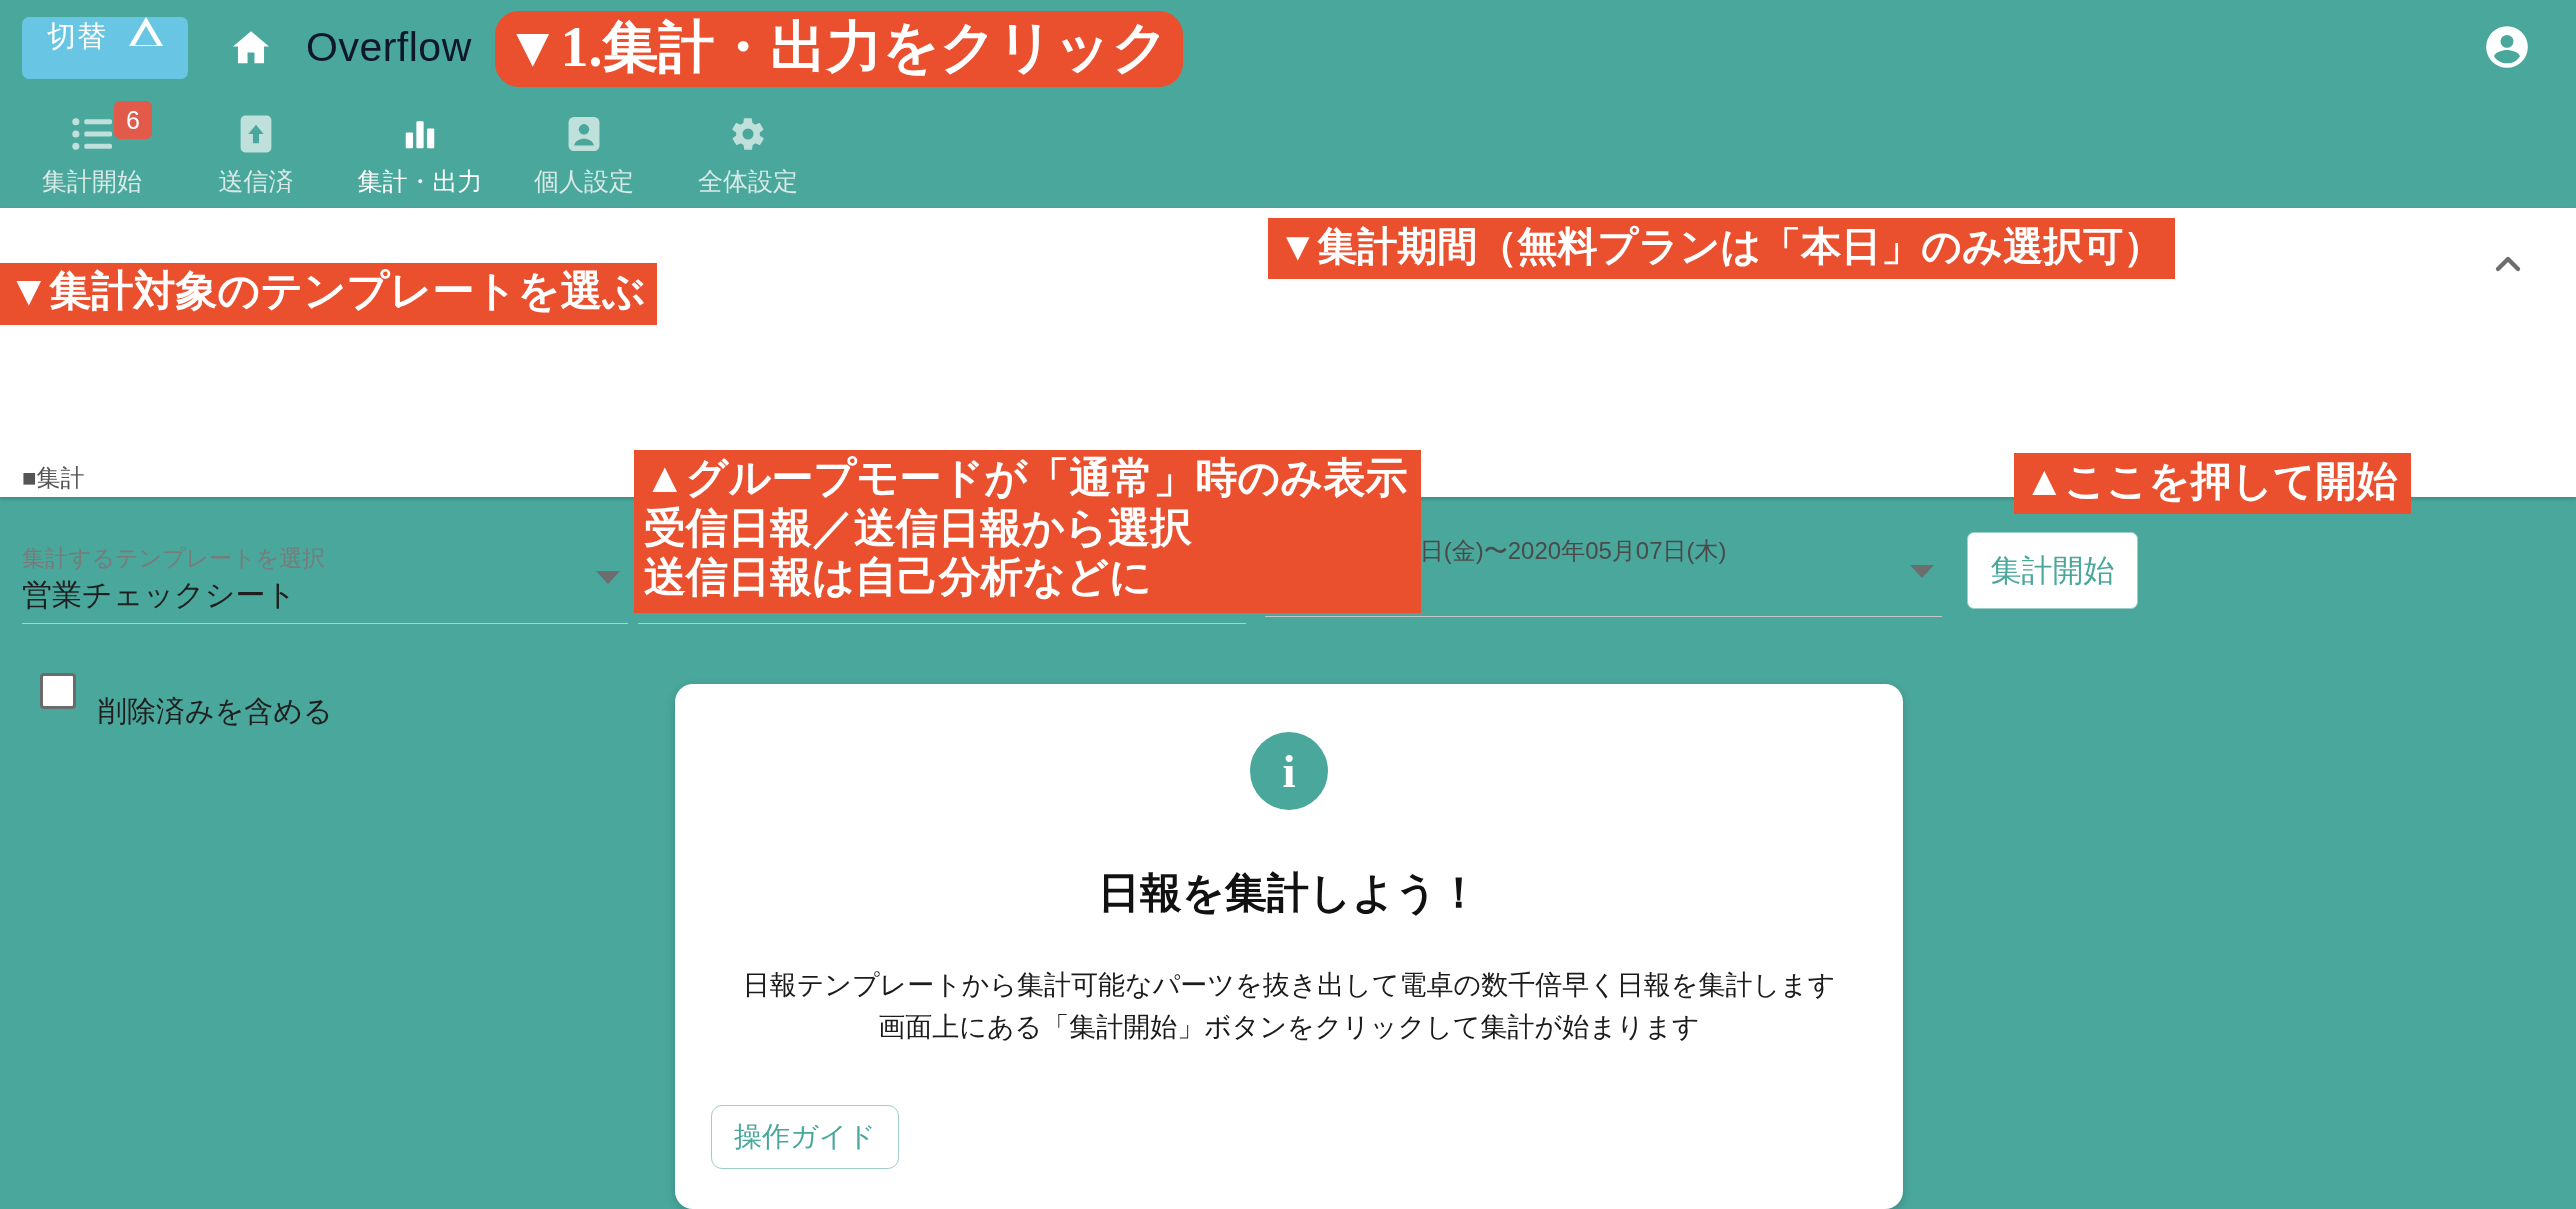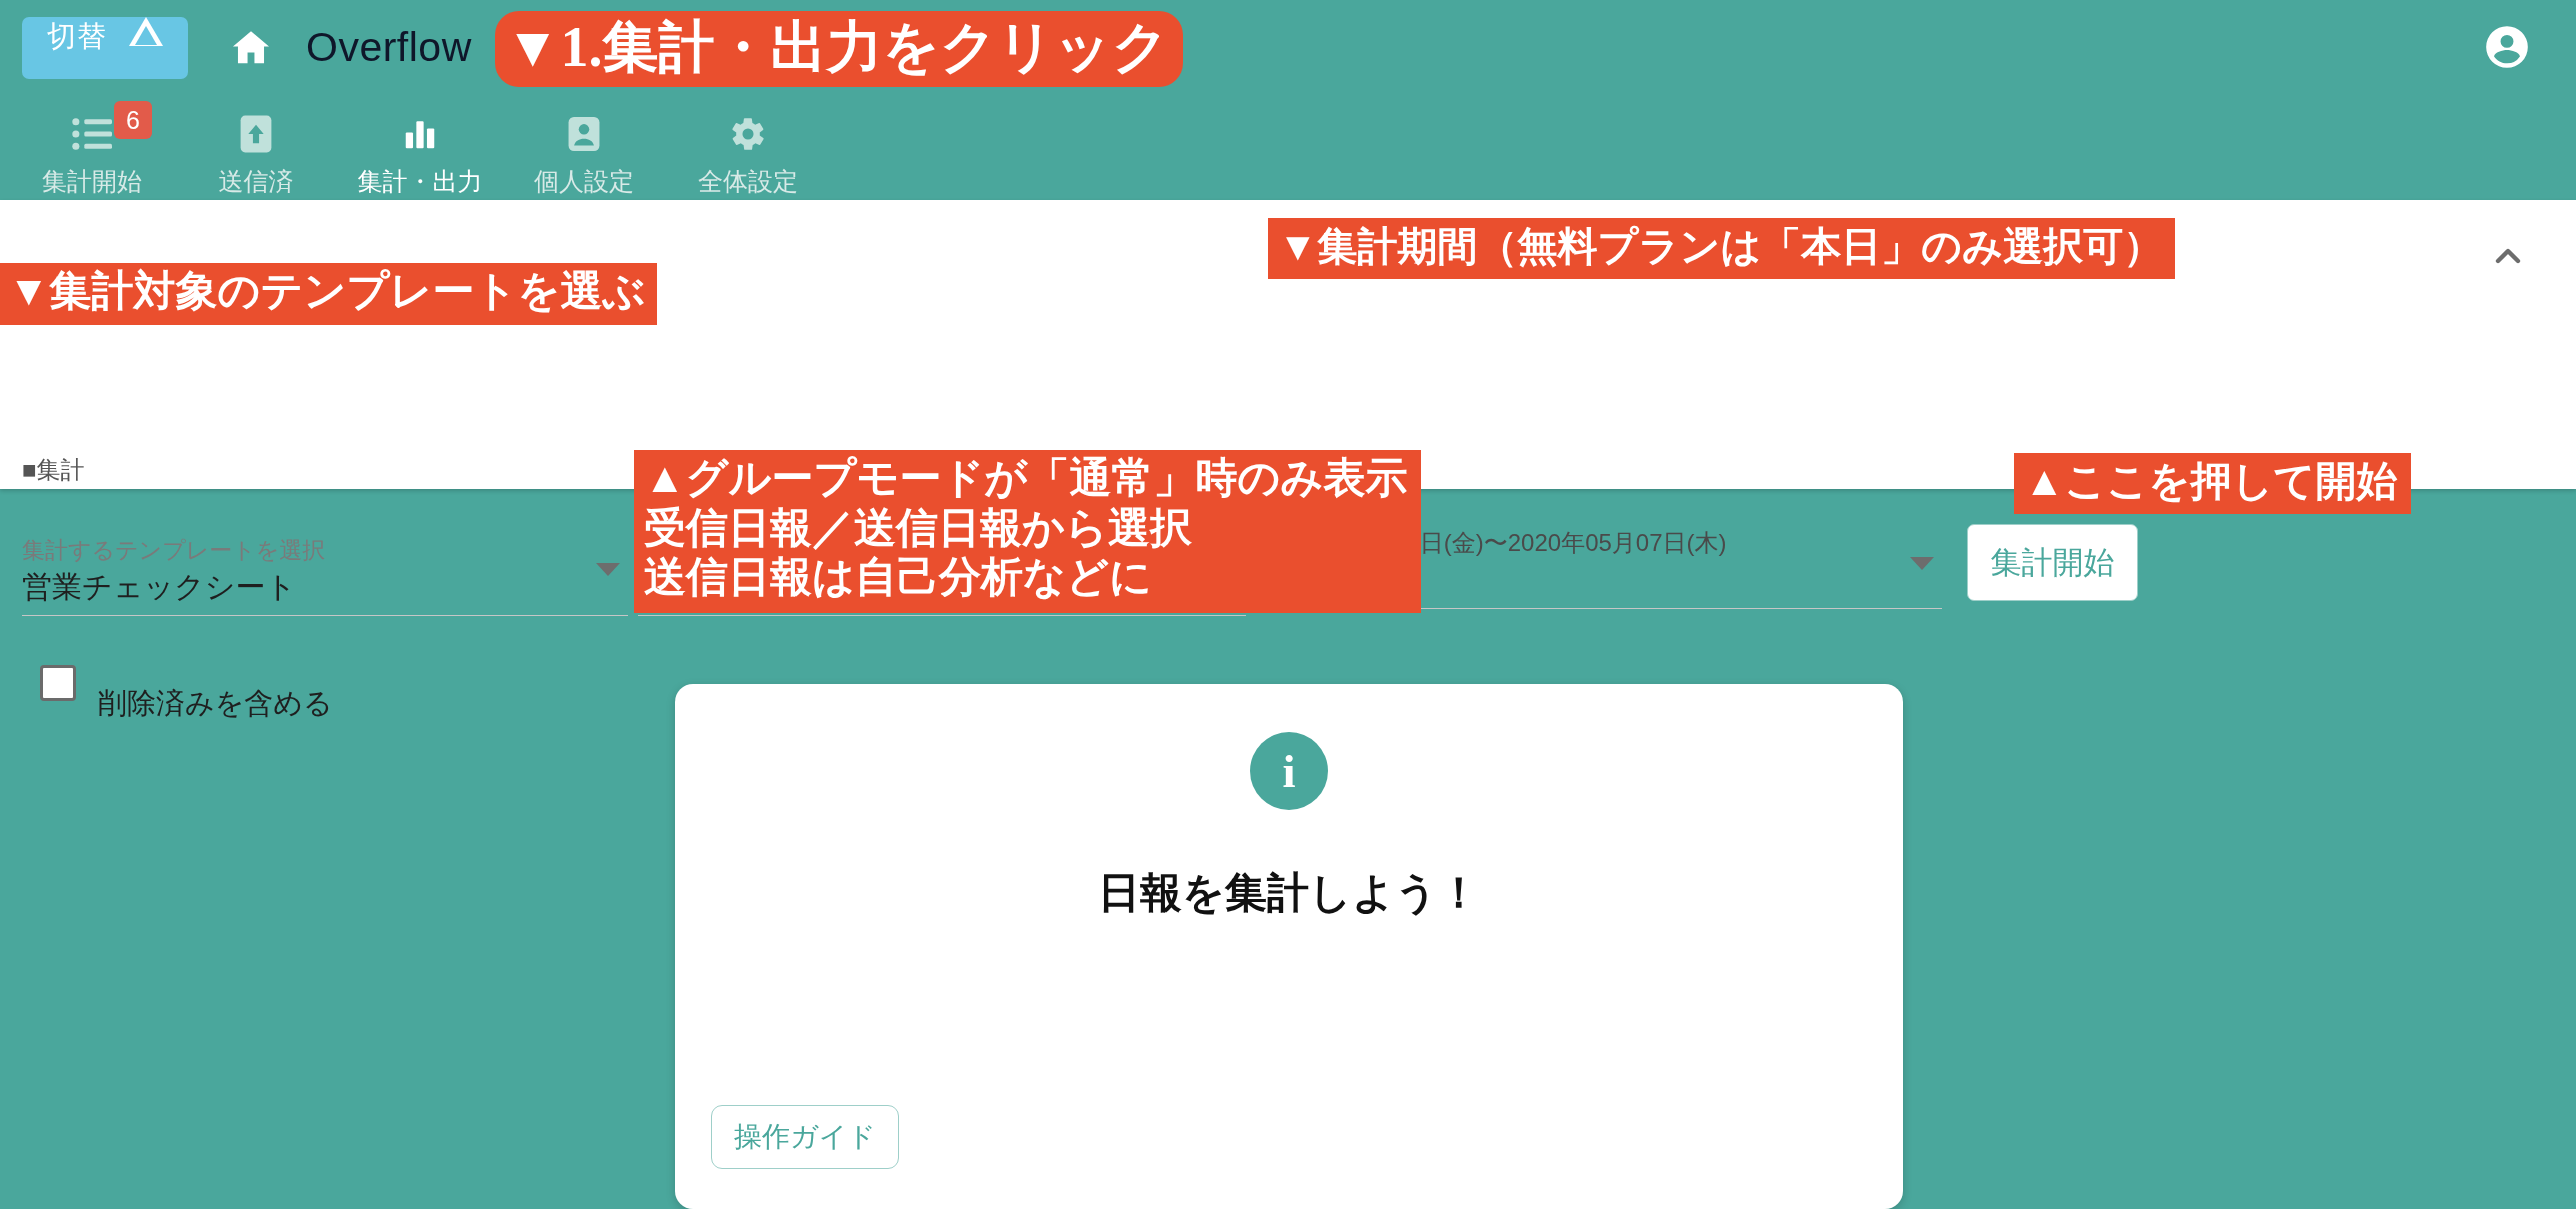--- a/index.html
+++ b/index.html
@@ -141,21 +141,21 @@
     font-size: 25px;
     display: flex;
     align-items: center;
     justify-content: center;
     padding: 0 7px;
   }
 
   
   .panel {
     position: absolute;
-    left: 0; top: 200px;
+    left: 0; top: 208px;
     width: 2576px;
     height: 289px;
     background: #ffffff;
     box-shadow: 0 2px 4px rgba(0,0,0,0.18);
   }
 
   .collapse-chevron {
     position: absolute;
     right: 45px; top: 33px;
     width: 46px; height: 46px;
@@ -462,20 +462,24 @@
 
   <div class="chk-row">
     <span class="chk-box"></span>
     <span class="chk-label">削除済みを含める</span>
   </div>
 </div>
 
 <div class="card">
   <div class="info-circle">i</div>
   <div class="card-title">日報を集計しよう！</div>
+  <div class="card-lines">
+    <div>日報テンプレートから集計可能なパーツを抜き出して電卓の数千倍早く日報を集計します</div>
+    <div>画面上にある「集計開始」ボタンをクリックして集計が始まります</div>
+  </div>
   <button class="guide-btn">操作ガイド</button>
 </div>
 
 <div class="anno" id="anno-1">▼1.集計・出力をクリック</div>
 <div class="anno" id="anno-2">▼集計対象のテンプレートを選ぶ</div>
 <div class="anno" id="anno-3">▼集計期間（無料プランは「本日」のみ選択可）</div>
 <div class="anno" id="anno-4">▲グループモードが「通常」時のみ表示
 受信日報／送信日報から選択
 送信日報は自己分析などに</div>
 <div class="anno" id="anno-5">▲ここを押して開始</div>

